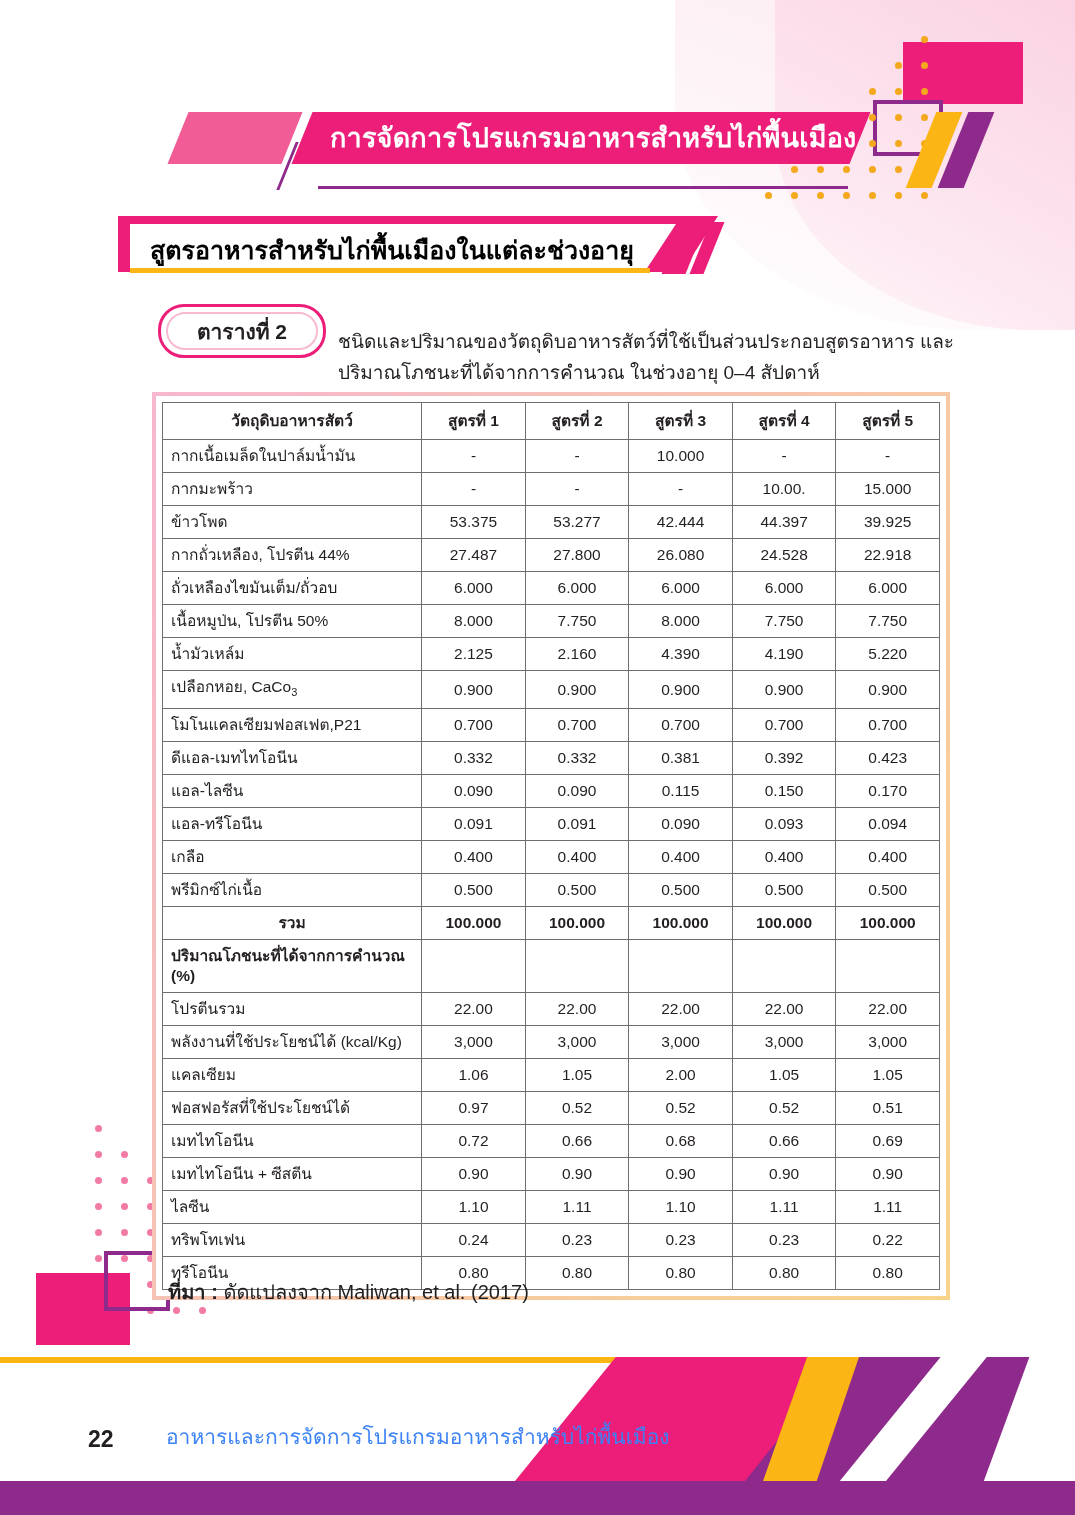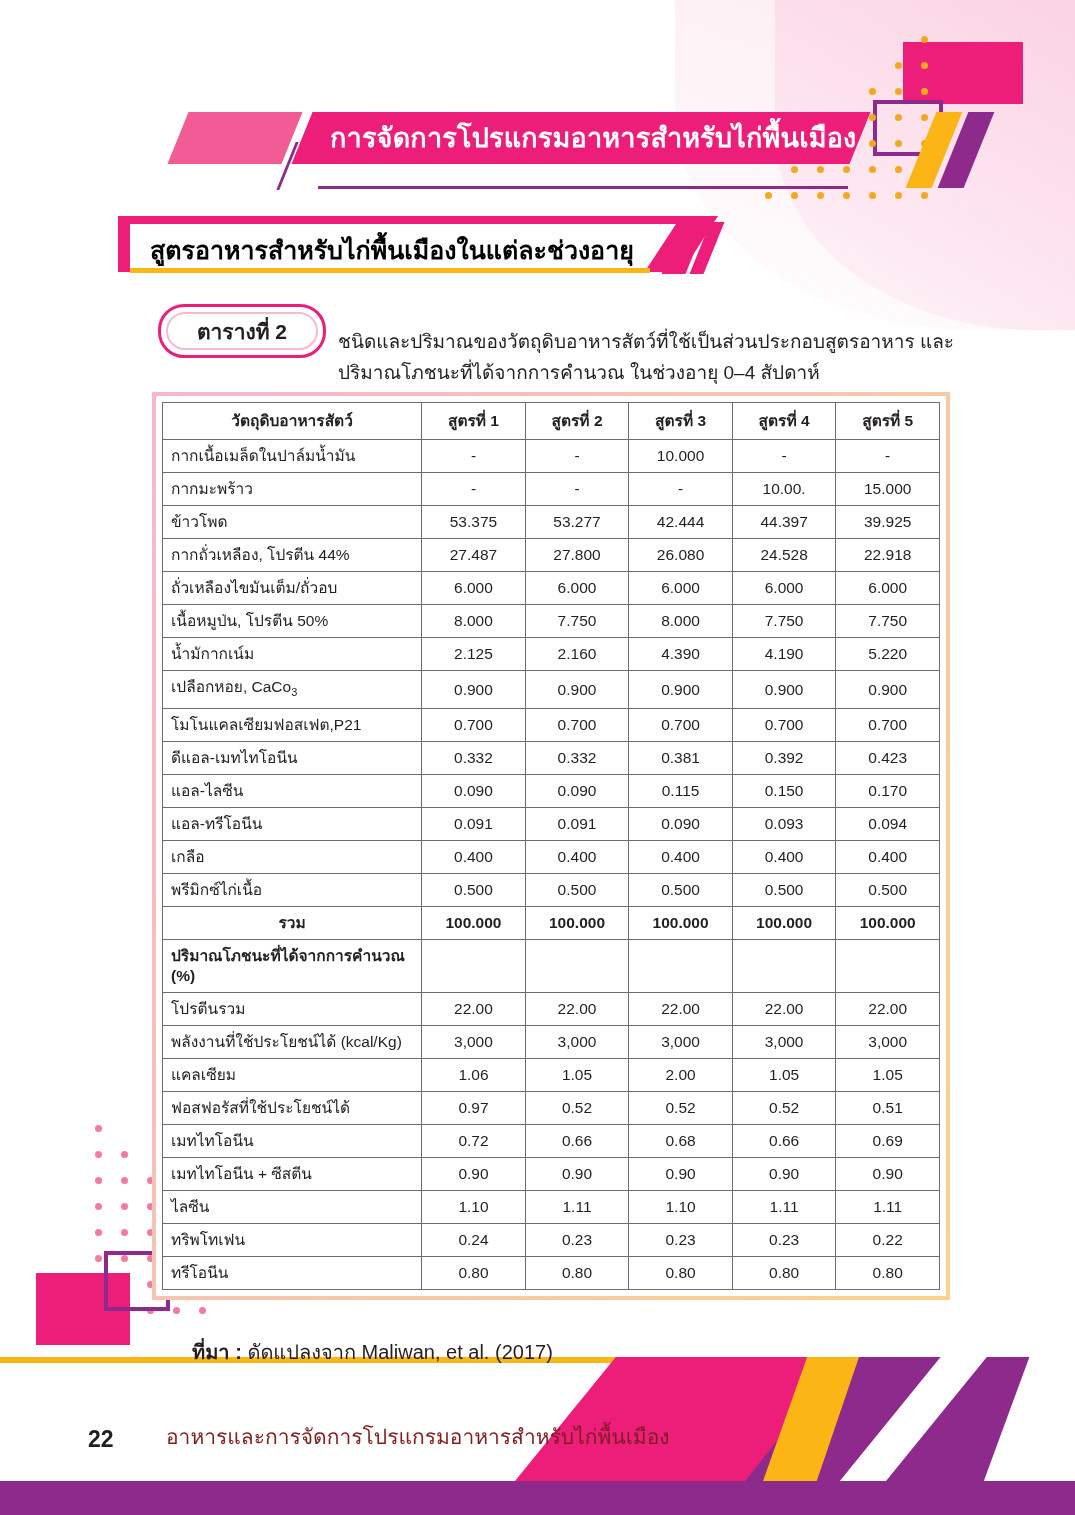--- a/index.html
+++ b/index.html
@@ -233,24 +233,23 @@
   td.ing { text-align: left; width: 300px; }
   td.num { text-align: center; width: 98px; }
   tr.total td { font-weight: bold; text-align: center; padding-left: 8px; }
   tr.total td.ing { text-align: center; font-weight: bold; }
   tr.subhead td { font-weight: bold; }
   .sub { font-size: 11px; vertical-align: sub; }
 
   
   .source {
     position: absolute;
-    top: 1336px; left: 168px;
+    top: 1276px; left: 168px;
     font-size: 20px;
     color: #231f20;
-    margin-left: 24px;
   }
   .source b { font-weight: bold; }
 
   
   .pink-sq-bl {
     position: absolute;
     left: 36px; bottom: 170px;
     width: 94px; height: 72px;
     background: #ec1e79;
   }
@@ -313,21 +312,21 @@
     position: absolute;
     left: 88px; bottom: 62px;
     font-size: 23px;
     font-weight: bold;
     color: #231f20;
   }
   .footer-text {
     position: absolute;
     left: 166px; bottom: 62px;
     font-size: 21px;
-    color: #7f1d1d;
+    color: #3b82f6;
   }
 </style>
 </head>
 <body>
 
 <div class="bg-layer">
   <div class="pink-wash-tr"></div>
   <div class="pink-wash-tr2"></div>
   <div class="magenta-block-tr"></div>
   <div class="purple-outline-tr"></div>
@@ -485,21 +484,21 @@
         </tr>
         <tr>
           <td class="ing">เนื้อหมูป่น, โปรตีน 50%</td>
           <td class="num">8.000</td>
           <td class="num">7.750</td>
           <td class="num">8.000</td>
           <td class="num">7.750</td>
           <td class="num">7.750</td>
         </tr>
         <tr>
-          <td class="ing">น้ำมักากเน์ม</td>
+          <td class="ing">น้ำมัวเหล์ม</td>
           <td class="num">2.125</td>
           <td class="num">2.160</td>
           <td class="num">4.390</td>
           <td class="num">4.190</td>
           <td class="num">5.220</td>
         </tr>
         <tr>
           <td class="ing">เปลือกหอย, CaCo<sub class="sub">3</sub></td>
           <td class="num">0.900</td>
           <td class="num">0.900</td>

